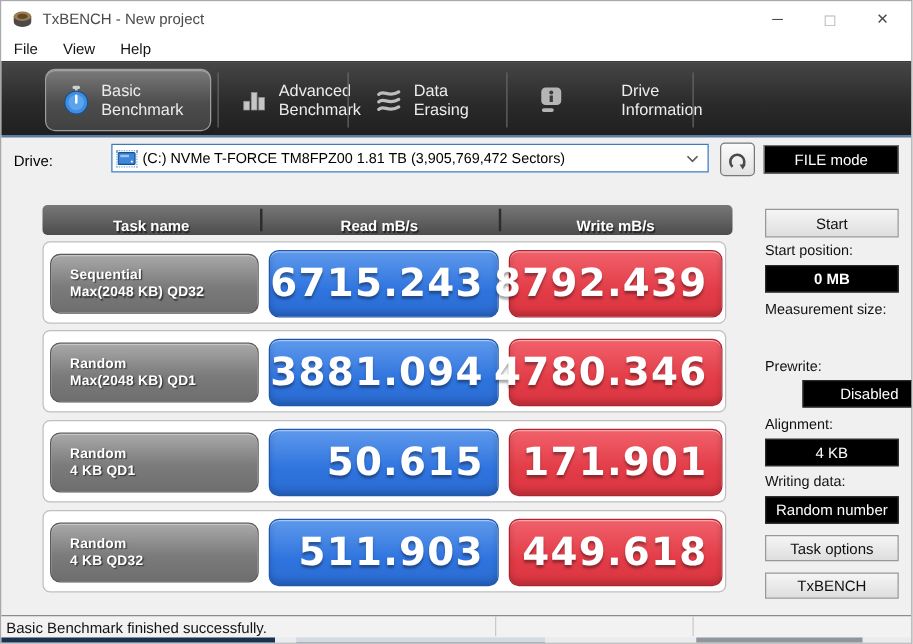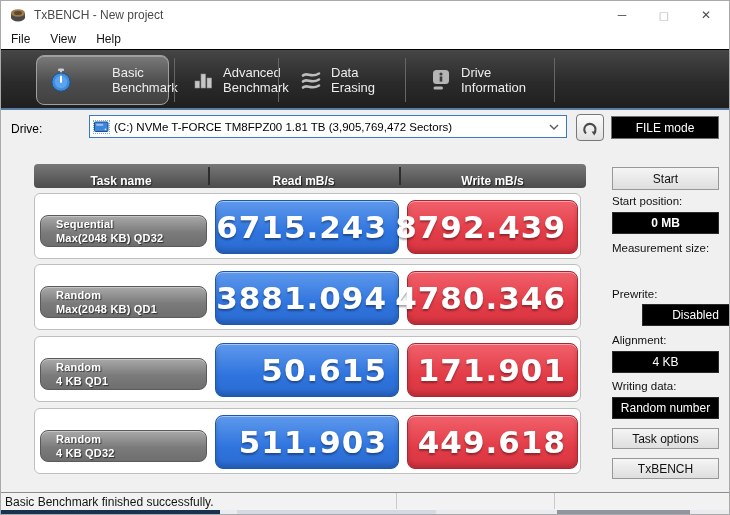--- a/index.html
+++ b/index.html
@@ -24,21 +24,21 @@
   .menu-item { padding:0 10px; }
 
   
   .tabbar { position:absolute; top:48px; left:0; width:100%; height:61px;
             background:linear-gradient(#464646, #2b2b2b 55%, #1f1f1f);
             border-top:1px solid #000; border-bottom:2px solid #5b7da3; }
   .tab { position:absolute; top:5px; height:50px; display:flex; align-items:center;
          color:#ededed; font-size:13px; }
   .tab.active { background:linear-gradient(#7a7a7a, #4d4d4d 55%, #414141);
                 border:1px solid #9f9f9f; border-radius:8px;
-                box-shadow:inset 0 1px 0 rgba(255,255,255,.3);gap:31px; }
+                box-shadow:inset 0 1px 0 rgba(255,255,255,.3); }
   .tab-icon { margin:0 9px 0 13px; display:flex; }
   .tab-label { display:flex; flex-direction:column; line-height:15px; }
   .tab-sep { position:absolute; top:8px; width:1px; height:44px; background:#666; }
 
   
   .drive-label { position:absolute; left:10px; top:121px; font-size:12px; color:#000; }
   .combo { position:absolute; left:88px; top:114px; width:478px; height:23px; background:#fff;
            border:1px solid #3a7bbf; display:flex; align-items:center; font-size:11.5px; color:#000; }
   .combo-icon { margin:0 5px 0 4px; display:flex; outline:1px dotted #7aaede; }
   .combo-chevron { position:absolute; right:7px; display:flex; }
@@ -53,26 +53,26 @@
   .table-header { position:absolute; left:33px; top:163px; width:552px; height:24px;
                   border-radius:4px; background:linear-gradient(#787878,#4c4c4c);
                   display:flex; align-items:flex-end; color:#fff; font-weight:bold; font-size:12px;
                   text-shadow:1px 1px 1px rgba(0,0,0,.65); }
   .th { text-align:center; }
   .th.c-task { width:174px; } .th.c-read { width:191px; } .th.c-write { width:187px; }
   .th-sep { position:absolute; top:3px; width:2px; height:18px; background:#2d2d2d; }
 
   .bench-row { position:absolute; left:33px; width:547px; height:66px; background:#fff;
                border:1px solid #bfbfbf; border-radius:6px; }
-  .task-btn { position:absolute; left:5px; top:9px; width:167px; height:32px; border-radius:8px;
+  .task-btn { position:absolute; left:5px; top:9px; width:167px; height:48px; border-radius:8px;
               background:linear-gradient(#a9a9a9,#7b7b7b 55%,#6e6e6e); border:1px solid #5a5a5a;
               color:#fff; font-size:11px; font-weight:bold; line-height:14px; letter-spacing:.2px;
               display:flex; flex-direction:column; justify-content:center; padding-left:15px;
               text-shadow:1px 1px 1px rgba(0,0,0,.6);
-              box-shadow:inset 0 1px 0 rgba(255,255,255,.35);margin-top:12px; }
+              box-shadow:inset 0 1px 0 rgba(255,255,255,.35); }
   .val-btn { position:absolute; top:6px; height:54px; border-radius:8px; color:#fff;
              display:flex; align-items:center; justify-content:flex-end; padding-right:11px;
              font-family:"DejaVu Sans", sans-serif; font-weight:bold; font-size:31px;
              letter-spacing:1px; text-shadow:0 2px 2px rgba(0,0,0,.35); }
   .val-btn.read  { left:180px; width:184px;
                    background:linear-gradient(#5e99ec,#2f74de 60%,#2a6bd1);
                    border:1px solid #1f57ab;
                    box-shadow:inset 0 1px 0 rgba(255,255,255,.45), inset 0 -3px 5px rgba(0,0,0,.18); }
   .val-btn.write { left:372px; width:171px;
                    background:linear-gradient(#f1616b,#e23c47 60%,#d93540);
@@ -175,21 +175,21 @@
           </g>
         </svg>
       </span>
       <span class="tab-label">
         <span>Data Erasing</span>
       </span>
     </div>
 
     <div class="tab-sep" style="left:404px;"></div>
 
-    <div class="tab" style="left:416px;width:122px;">
+    <div class="tab" style="left:416px;width:122px;gap:36px;">
       <span class="tab-icon">
         <svg width="22" height="22" viewBox="0 0 22 22">
           <rect x="3" y="1" width="16" height="14" rx="3.5" fill="#b5b5b5"></rect>
           <circle cx="11" cy="5" r="1.6" fill="#3a3a3a"></circle>
           <rect x="9.7" y="7.4" width="2.6" height="5.2" fill="#3a3a3a"></rect>
           <rect x="3.5" y="17.5" width="9.5" height="3" rx="1.5" fill="#b5b5b5"></rect>
         </svg>
       </span>
       <span class="tab-label">
         <span>Drive</span>

